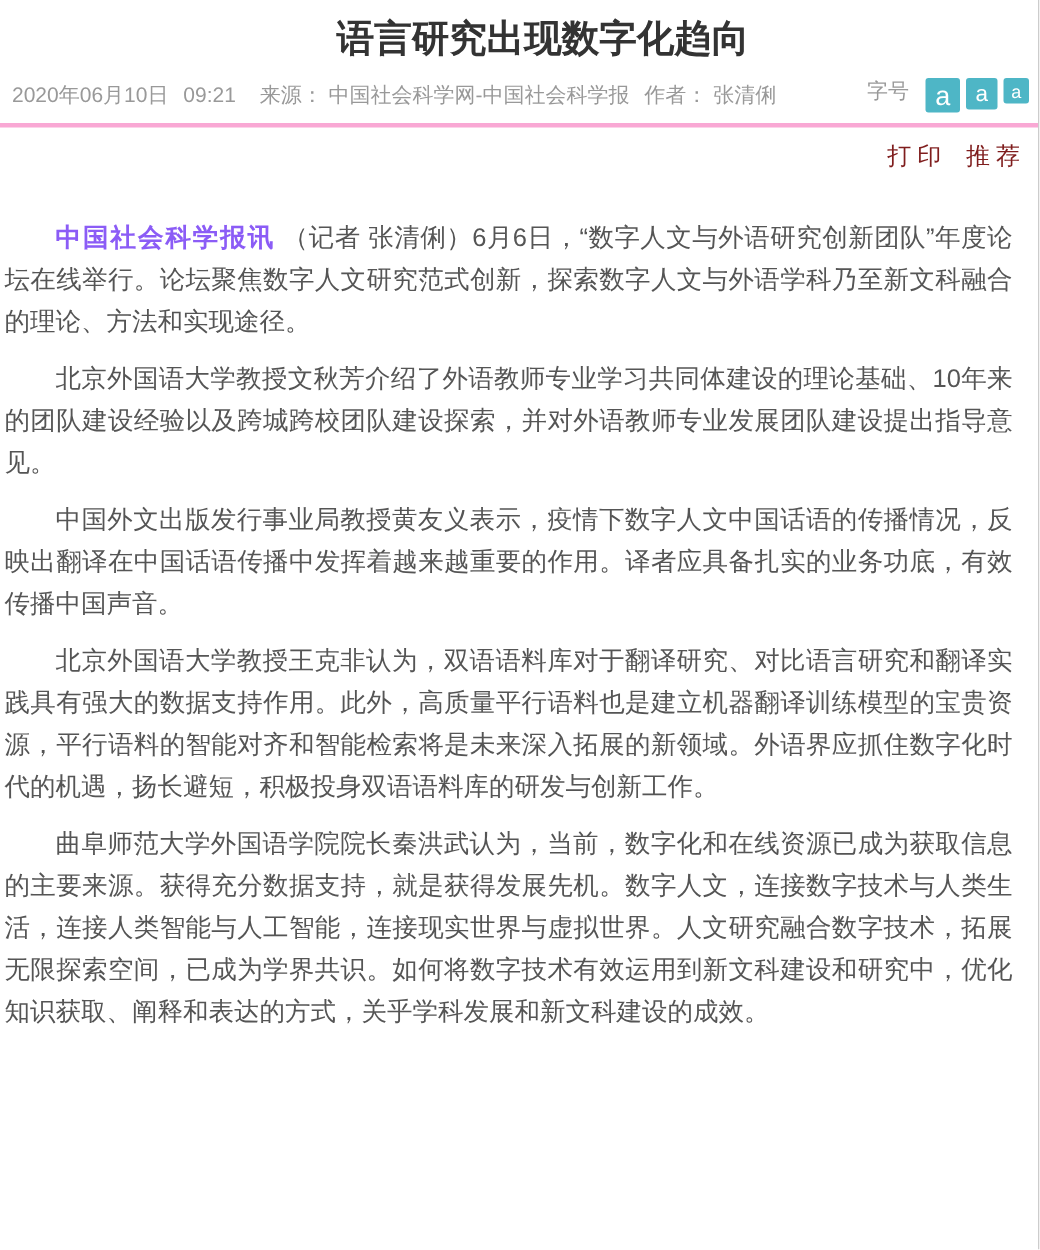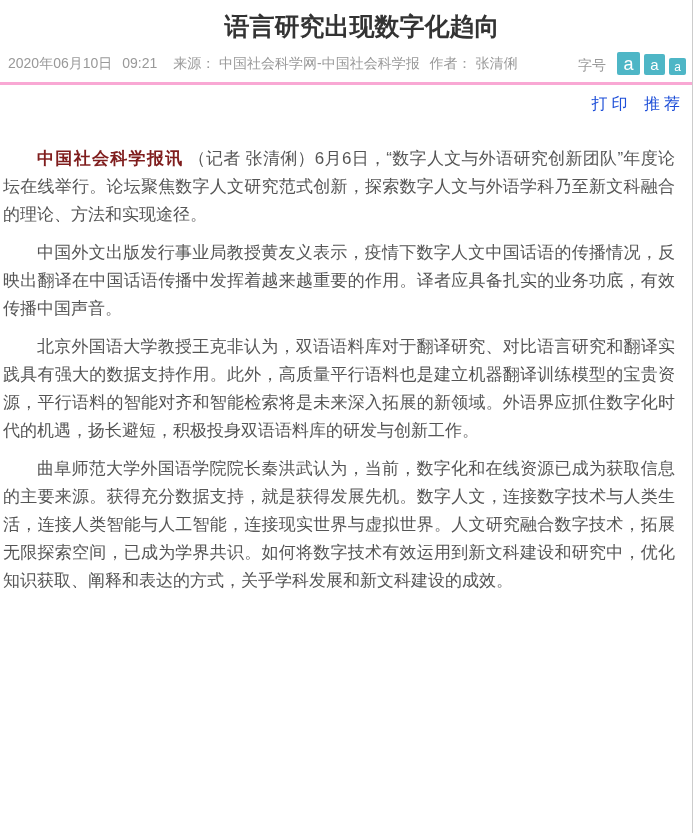--- a/index.html
+++ b/index.html
@@ -31,21 +31,21 @@
     padding: 9px 6px 7px 8px;
     border-bottom: 3px solid #f9a8d4;
     color: #999;
     font-size: 14px;
   }
   .meta-left span { margin-right: 6px; }
   .meta-left .time { margin-right: 12px; }
   .meta-left .label { margin-right: 0; }
   .font-size-controls {
     display: flex;
-    align-items: flex-end;
+    align-items: flex-start;
     color: #999;
     font-size: 14px;
   }
   .font-size-controls .fs-label { margin-right: 7px; }
   .fs-btn {
     background: #4eb6c6;
     color: #fff;
     border: none;
     border-radius: 2px;
     display: inline-flex;
@@ -59,40 +59,40 @@
   .fs-btn.large  { width: 23px; height: 23px; font-size: 18px; }
   .fs-btn.medium { width: 21px; height: 21px; font-size: 15px; }
   .fs-btn.small  { width: 17px; height: 17px; font-size: 12px; }
   .actions-row {
     text-align: right;
     padding: 9px 8px 4px 0;
     font-size: 16px;
     color: #c0c0c0;
   }
   .action-link {
-    color: #1d4ed8;
+    color: #7f1d1d;
     text-decoration: none;
     letter-spacing: 4px;
     margin-left: 8px;
     cursor: pointer;
   }
   .article {
     padding: 26px 17px 0 3px;
     font-size: 17px;
     line-height: 28px;
     color: #555;
     text-align: justify;
   }
   .article p {
     text-indent: 2em;
     margin-bottom: 10px;
   }
   .lead-tag {
     font-weight: bold;
-    color: #7f1d1d;
+    color: #8b5cf6;
     letter-spacing: 1px;
   }
 </style>
 </head>
 <body>
 
 <div class="page">
 
   <h1 class="page-title">语言研究出现数字化趋向</h1>
 
@@ -113,19 +113,20 @@
     </div>
   </div>
 
   <div class="actions-row">
     <a class="action-link">打印</a>
     <a class="action-link">推荐</a>
   </div>
 
   <div class="article">
     <p><span class="lead-tag">中国社会科学报讯</span> <span>（记者 张清俐）6月6日，“数字人文与外语研究创新团队”年度论坛在线举行。论坛聚焦数字人文研究范式创新，探索数字人文与外语学科乃至新文科融合的理论、方法和实现途径。</span></p>
+    <p>北京外国语大学教授文秋芳介绍了外语教师专业学习共同体建设的理论基础、10年来的团队建设经验以及跨城跨校团队建设探索，并对外语教师专业发展团队建设提出指导意见。</p>
     <p>中国外文出版发行事业局教授黄友义表示，疫情下数字人文中国话语的传播情况，反映出翻译在中国话语传播中发挥着越来越重要的作用。译者应具备扎实的业务功底，有效传播中国声音。</p>
     <p>北京外国语大学教授王克非认为，双语语料库对于翻译研究、对比语言研究和翻译实践具有强大的数据支持作用。此外，高质量平行语料也是建立机器翻译训练模型的宝贵资源，平行语料的智能对齐和智能检索将是未来深入拓展的新领域。外语界应抓住数字化时代的机遇，扬长避短，积极投身双语语料库的研发与创新工作。</p>
     <p>曲阜师范大学外国语学院院长秦洪武认为，当前，数字化和在线资源已成为获取信息的主要来源。获得充分数据支持，就是获得发展先机。数字人文，连接数字技术与人类生活，连接人类智能与人工智能，连接现实世界与虚拟世界。人文研究融合数字技术，拓展无限探索空间，已成为学界共识。如何将数字技术有效运用到新文科建设和研究中，优化知识获取、阐释和表达的方式，关乎学科发展和新文科建设的成效。</p>
 
   </div>
 
 </div>
 
 </body></html>

